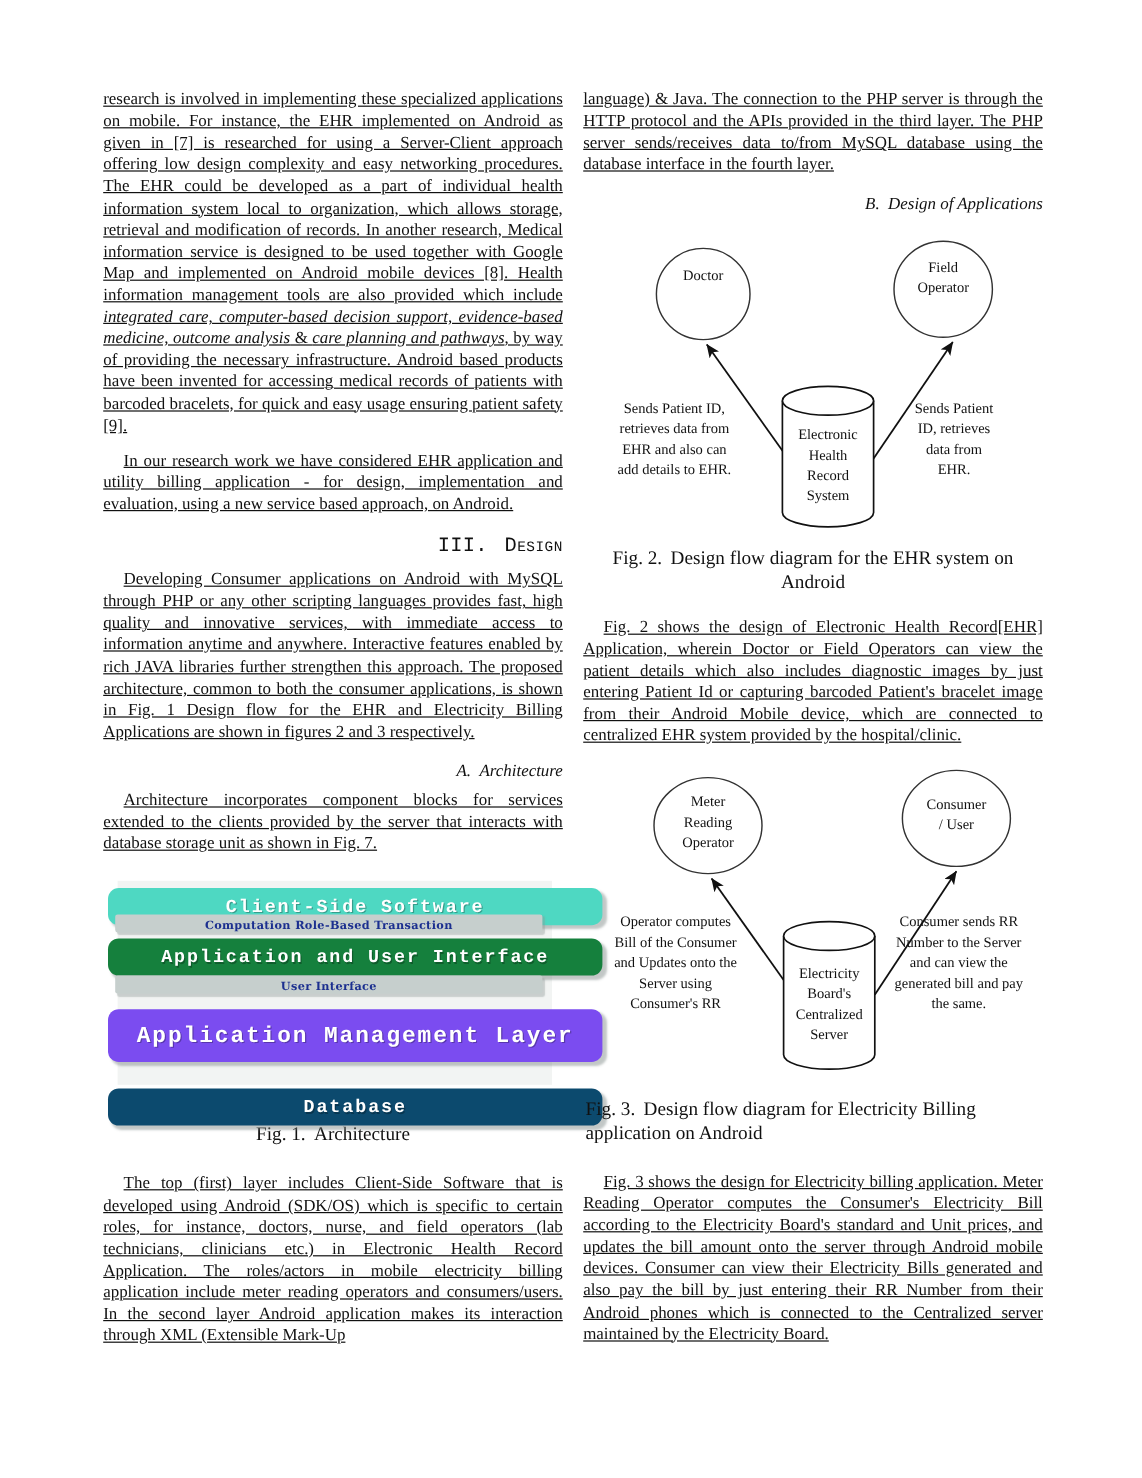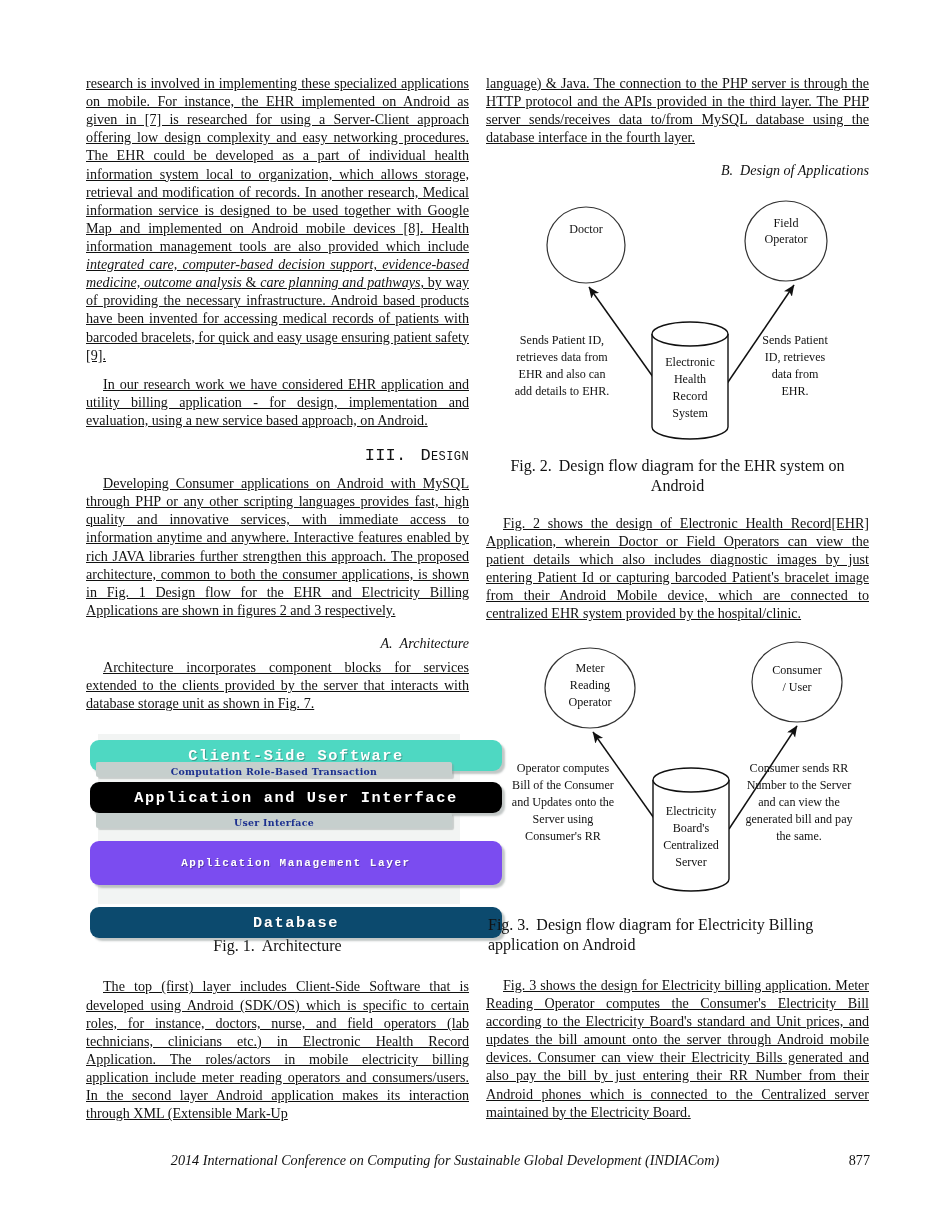--- a/index.html
+++ b/index.html
@@ -95,21 +95,21 @@
     color: #ffffff;
     font-weight: bold;
     font-family: Liberation Mono, monospace;
     letter-spacing: 1.6px;
     border-radius: 9px;
     text-shadow: 1px 1px 0 rgba(0,0,0,0.28);
     box-shadow: 3px 3px 2px rgba(120,130,128,0.45);
     margin-top: 12px;
   }
   .layer.big { height: 31px; font-size: 15.3px; }
-  .layer.big2 { height: 44px; font-size: 11px; line-height: 1.12; }
+  .layer.big2 { height: 44px; font-size: 19px; line-height: 1.12; }
   .band {
     position: absolute;
     left: 6px;
     width: 356px;
     height: 15px;
     background: #c6cfcd;
     color: #1b2f8f;
     font-size: 9.4px;
     font-weight: bold;
     font-family: "DejaVu Serif", "Liberation Serif", serif;
@@ -188,21 +188,21 @@
       <div class="arch-shadow"></div>
 
       <div class="layer big" style="top:0px; background:#4ed8c2;">
         <span>Client-Side Software</span>
       </div>
 
       <div class="band" style="top:34px;">
         <span>Computation Role-Based Transaction</span>
       </div>
 
-      <div class="layer big" style="top:42px; background:#000000;">
+      <div class="layer big" style="top:42px; background:#15803d;">
         <span>Application and User Interface</span>
       </div>
 
       <div class="band" style="top:85px;">
         <span>User Interface</span>
       </div>
 
       <div class="layer big2" style="top:101px; background:#7b4cf0;">
         <span>Application Management Layer</span>
       </div>
@@ -336,18 +336,14 @@
       </svg>
     </div>
 
     <div class="fig-caption" style="margin-top:0px; text-align:left; padding-left:2px;">
       <span class="lbl">Fig. 3.</span><span>Design flow diagram for Electricity Billing application on Android</span>
     </div>
 
     <p class="body" style="margin-top:22px;">Fig. 3 shows the design for Electricity billing application. Meter Reading Operator computes the Consumer's Electricity Bill according to the Electricity Board's standard and Unit prices, and updates the bill amount onto the server through Android mobile devices. Consumer can view their Electricity Bills generated and also pay the bill by just entering their RR Number from their Android phones which is connected to the Centralized server maintained by the Electricity Board.</p>
   </div>
 
-  <div class="footer">
-    <div class="footer-title">2014 International Conference on Computing for Sustainable Global Development (INDIACom)</div>
-    <div class="footer-page">877</div>
-  </div>
 
 </div>
 
 </body></html>

